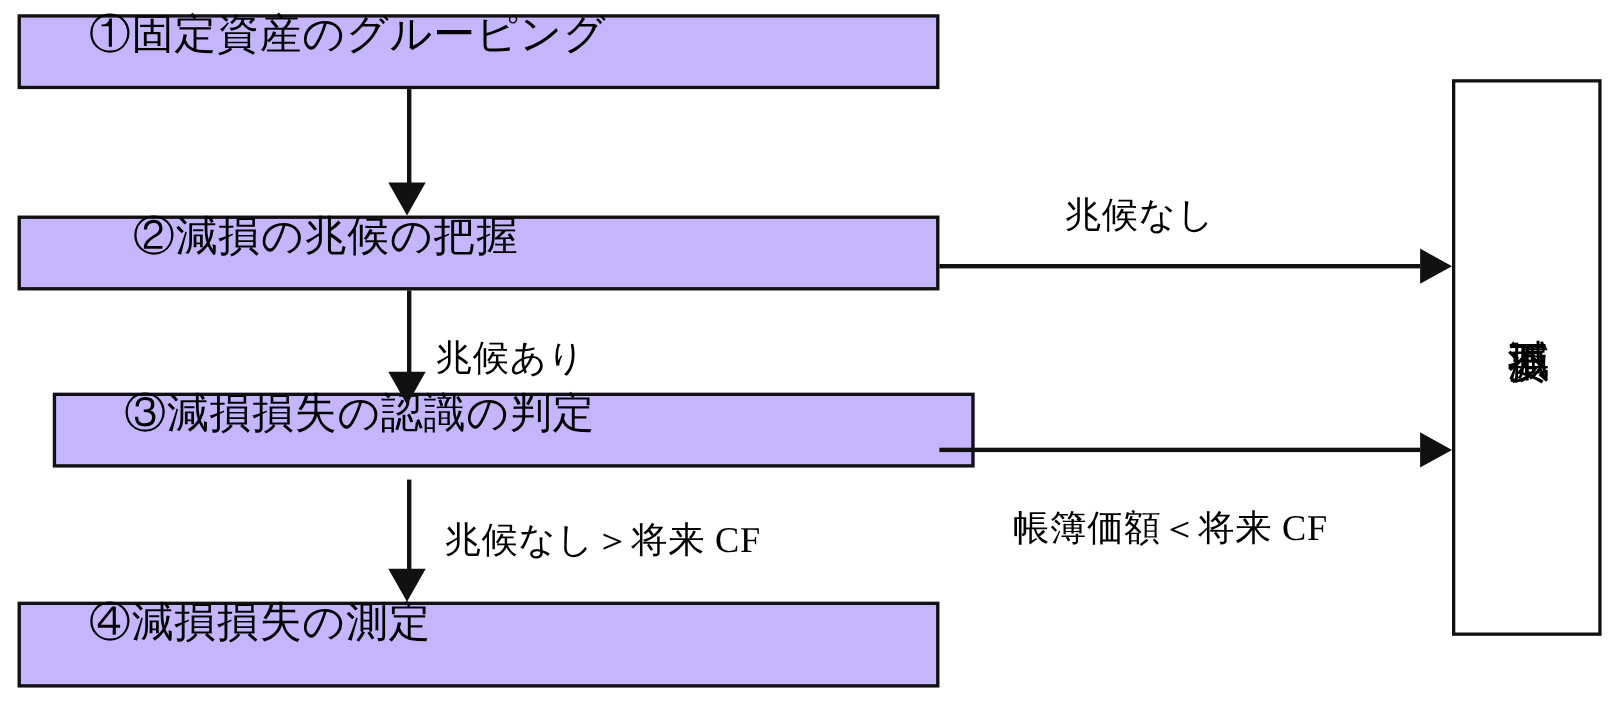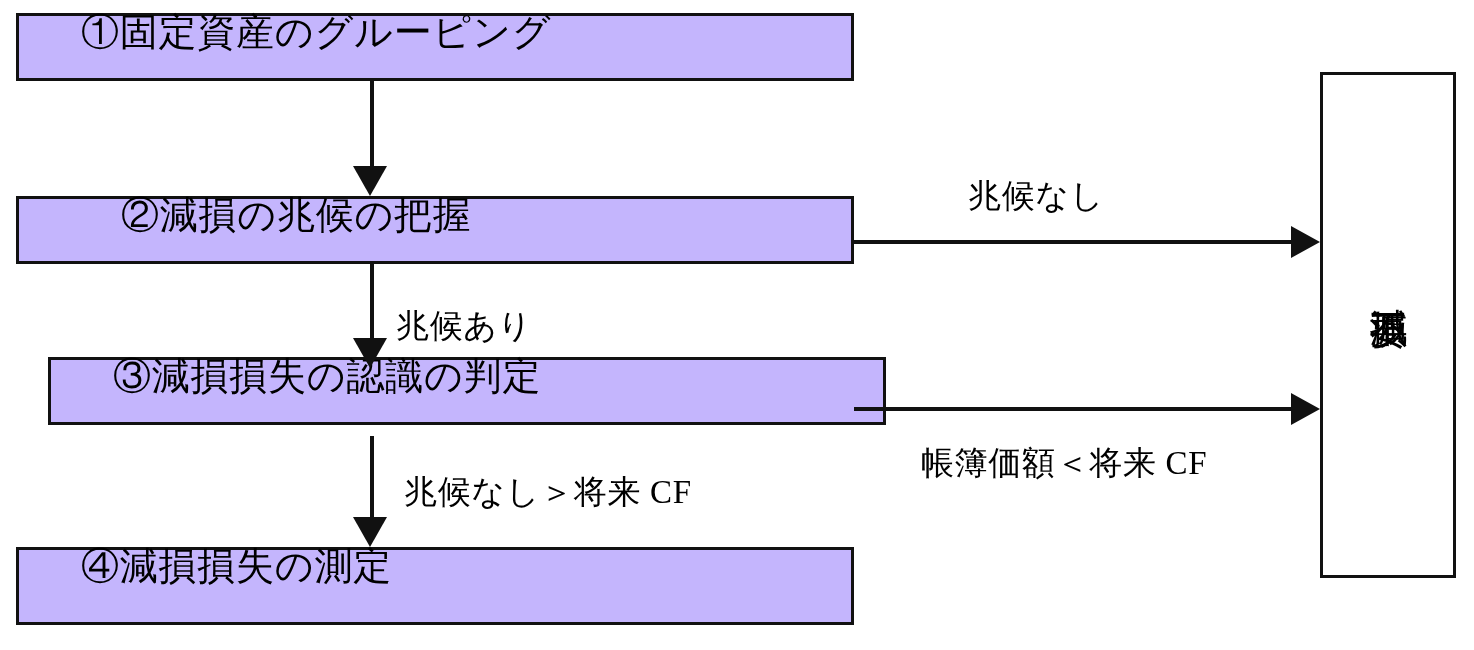--- a/index.html
+++ b/index.html
@@ -113,21 +113,21 @@
   .edge-label {
     position: absolute;
     font-size: 33px;
     line-height: 1;
     white-space: nowrap;
     letter-spacing: 0.02em;
   }
   #label-no-sign   { left: 968px; top: 180px; }
   #label-has-sign  { left: 396px; top: 310px; }
   #label-gt        { left: 404px; top: 476px; }
-  #label-lt        { left: 921px; top: 447px; }
+  #label-lt        { left: 921px; top: 465px; }
 </style>
 </head>
 <body>
 
 <div id="canvas">
 
   <div class="proc-box" id="box-1">
     <span class="proc-label">①固定資産のグルーピング</span>
   </div>
 

